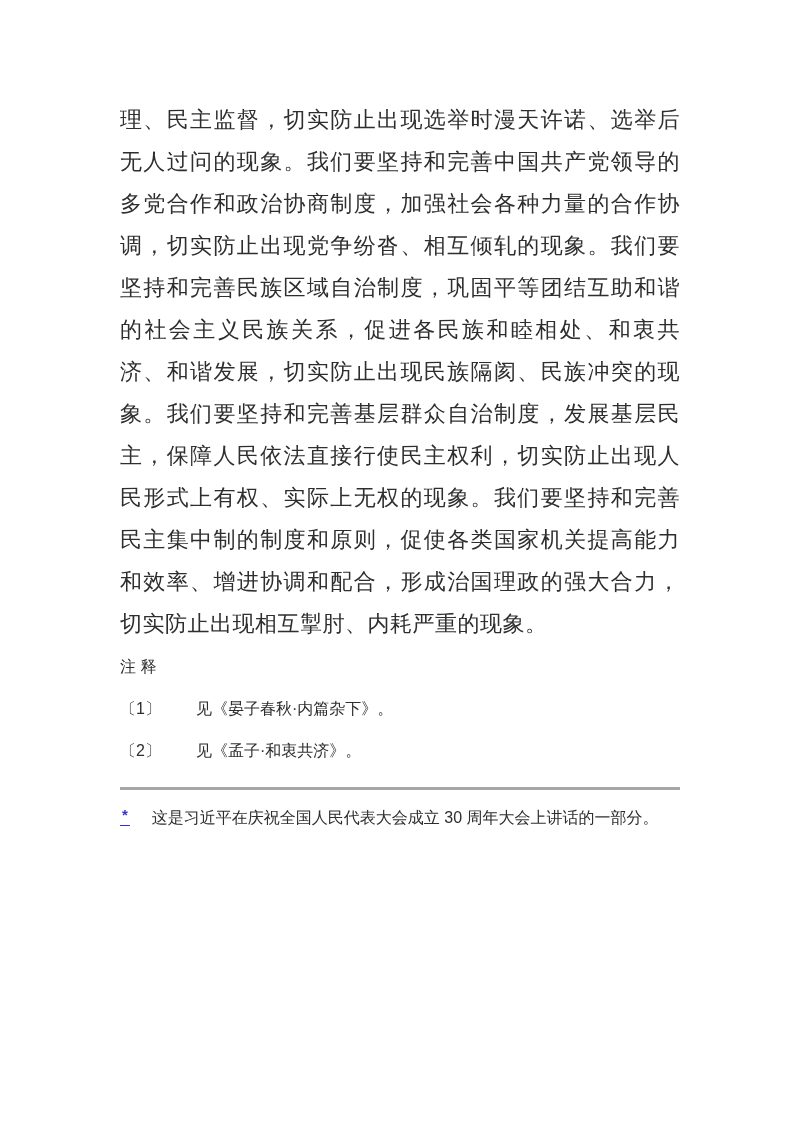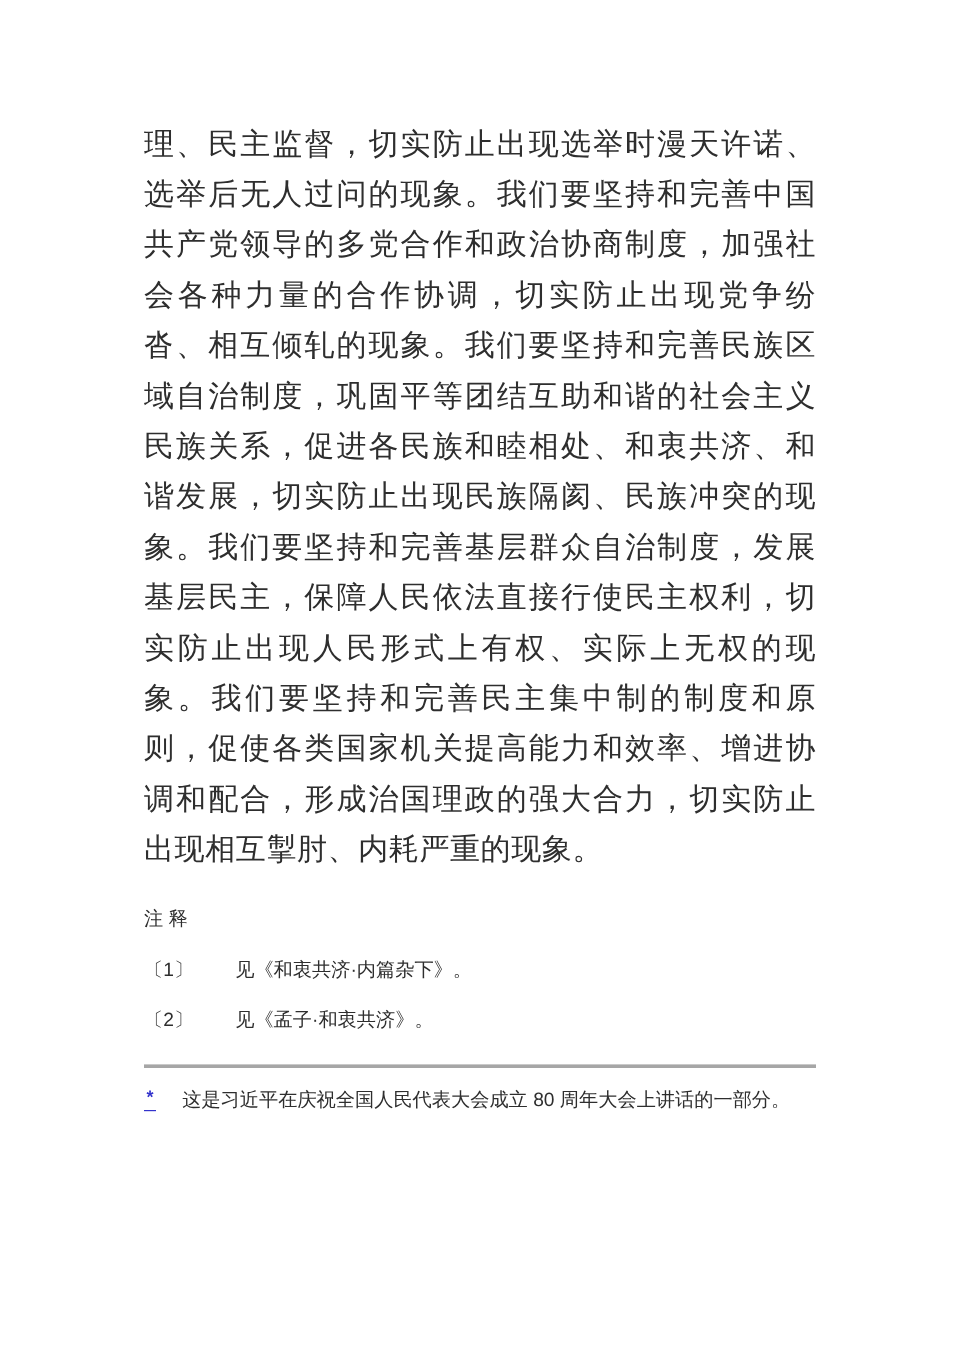--- a/index.html
+++ b/index.html
@@ -15,32 +15,32 @@
     overflow: hidden;
   }
   .page {
     position: absolute;
     left: 120px;
     top: 99px;
     width: 560px;
   }
   .body-paragraph {
     margin: 0;
-    font-size: 25px;
+    font-size: 22px;
     line-height: 42px;
     letter-spacing: 0.5px;
     color: #2e2e2e;
     text-align: justify;
     text-justify: inter-ideograph;
   }
   .body-paragraph.indented {
     text-indent: 2em;
   }
   .notes-section {
-    margin-top: 28px;
+    margin-top: 12px;
   }
   .notes-heading {
     margin: 0;
     font-size: 16px;
     font-weight: normal;
     line-height: 20px;
     color: #2e2e2e;
   }
   .footnote-item {
     display: flex;
@@ -93,29 +93,29 @@
 <div class="page">
 
   <p class="body-paragraph">理、民主监督，切实防止出现选举时漫天许诺、选举后无人过问的现象。我们要坚持和完善中国共产党领导的多党合作和政治协商制度，加强社会各种力量的合作协调，切实防止出现党争纷沓、相互倾轧的现象。我们要坚持和完善民族区域自治制度，巩固平等团结互助和谐的社会主义民族关系，促进各民族和睦相处、和衷共济、和谐发展，切实防止出现民族隔阂、民族冲突的现象。我们要坚持和完善基层群众自治制度，发展基层民主，保障人民依法直接行使民主权利，切实防止出现人民形式上有权、实际上无权的现象。我们要坚持和完善民主集中制的制度和原则，促使各类国家机关提高能力和效率、增进协调和配合，形成治国理政的强大合力，切实防止出现相互掣肘、内耗严重的现象。</p>
 
 
   <div class="notes-section">
     <h3 class="notes-heading">注 释</h3>
 
     <div class="footnote-item">
       <span class="footnote-marker">〔1〕</span>
-      <span class="footnote-text">见《和衷共济·内篇杂下》。</span>
+      <span class="footnote-text">见《晏子春秋·内篇杂下》。</span>
     </div>
 
     <div class="footnote-item">
       <span class="footnote-marker">〔2〕</span>
       <span class="footnote-text">见《孟子·和衷共济》。</span>
     </div>
   </div>
 
   <hr class="footer-divider" style="background: rgb(166, 166, 166);">
 
   <div class="footer-note">
     <a class="footnote-asterisk-link" style="color: rgb(51, 51, 204);">*</a>
-    <span class="footer-text">这是习近平在庆祝全国人民代表大会成立 80 周年大会上讲话的一部分。</span>
+    <span class="footer-text">这是习近平在庆祝全国人民代表大会成立 30 周年大会上讲话的一部分。</span>
   </div>
 
 </div>
 
 </body></html>

